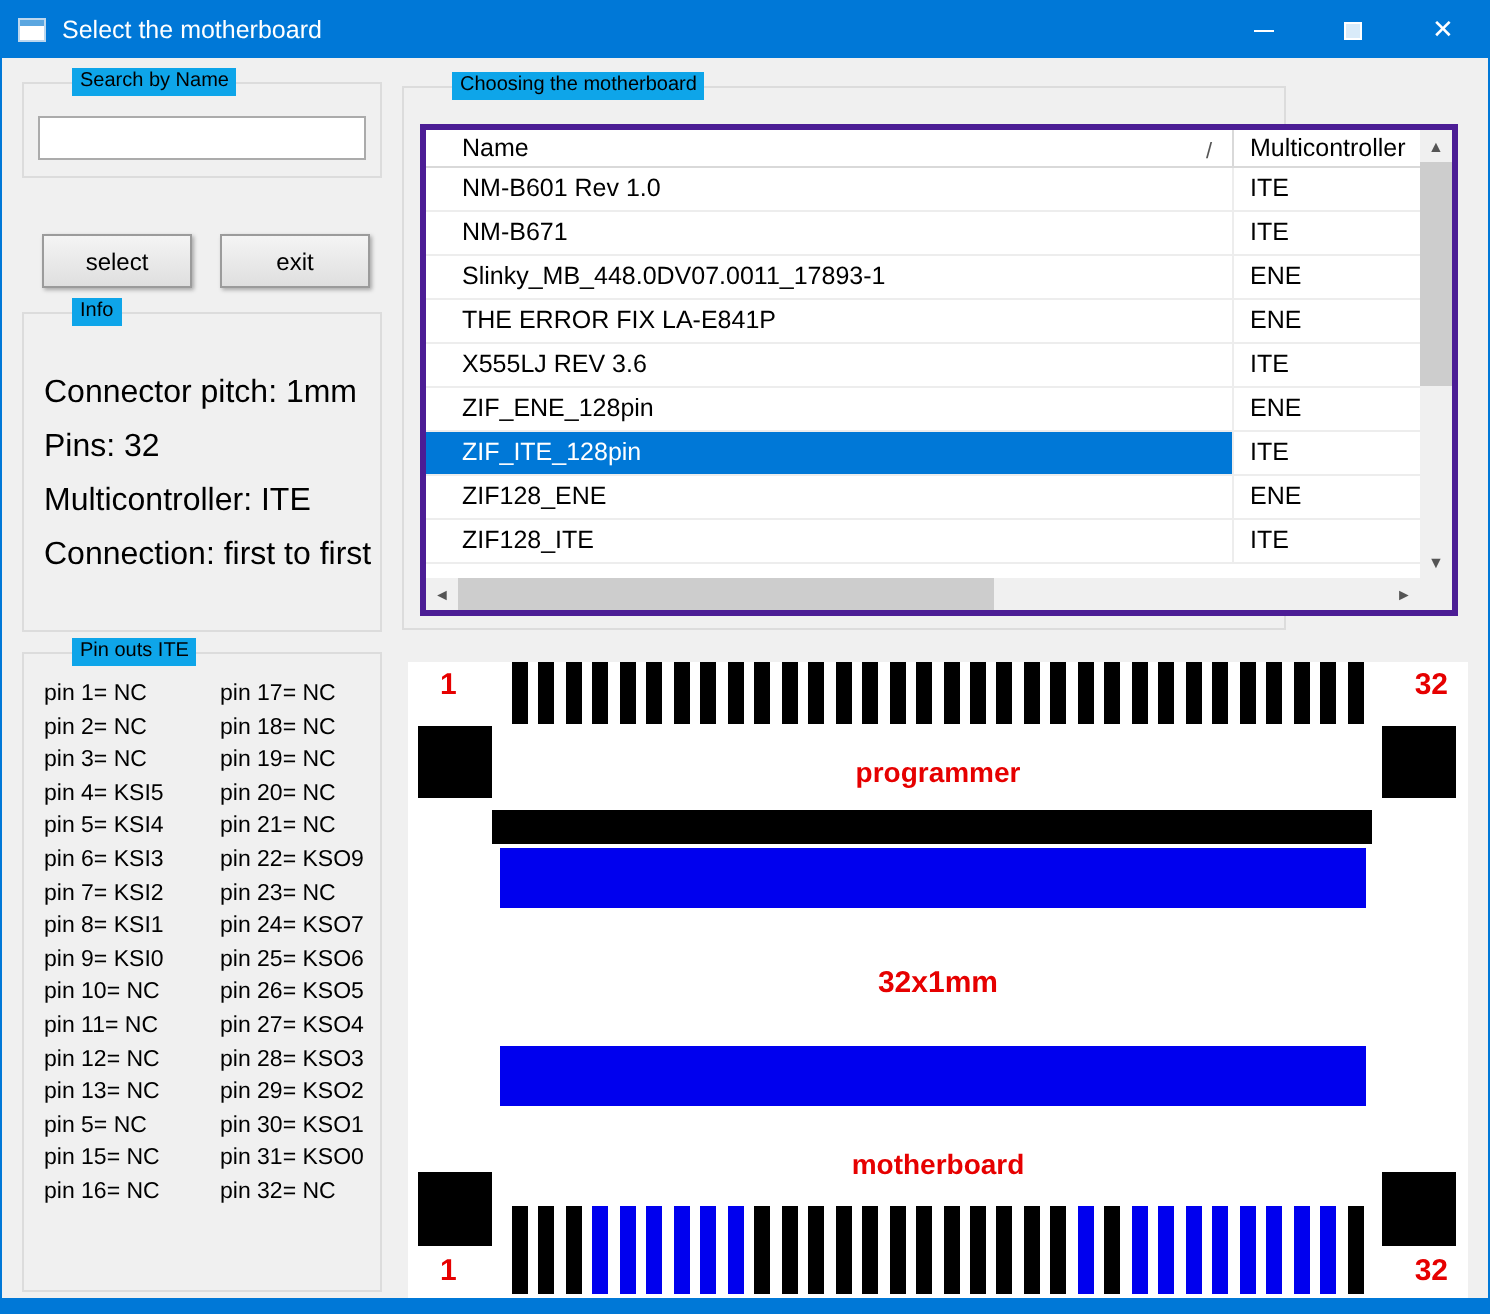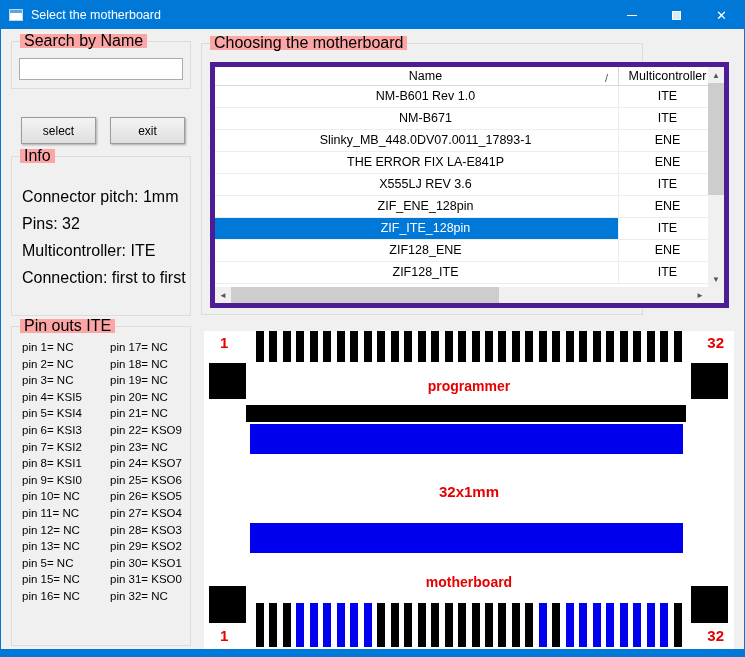--- a/index.html
+++ b/index.html
@@ -20,22 +20,22 @@
   .tb-btn { width:45px; height:28px; display:flex; align-items:center;
             justify-content:center; color:#fff; font-size:13px; flex:none; cursor:default; }
   .min-glyph { display:block; width:10px; height:1px; background:#fff; }
   .max-glyph { display:block; width:9px; height:9px; border:1px solid #fff; background:rgba(255,255,255,.85); }
 
   .client { position:absolute; top:28px; left:0; right:0; bottom:0; }
   .bottom-strip { position:absolute; left:0; right:0; bottom:0; height:7px; background:var(--accent,#0078D7); }
 
   
   .gb { position:absolute; border:1px solid #DCDCDC; }
-  .gb-label { position:absolute; top:-8px; left:8px; background:#fca5a5; padding:0 4px;
-              font-size:16px; line-height:14px; white-space:nowrap; }
+  .gb-label { position:absolute; top:-8px; left:24px; background:#0ea5e9; padding:0 4px;
+              font-size:10px; line-height:14px; white-space:nowrap; }
 
   #gb-search { left:10px; top:12px; width:180px; height:48px; }
   .search-input { position:absolute; left:7px; top:16px; width:164px; height:22px;
                   border:1px solid #ABABAB; background:#fff; font:inherit; padding:2px 5px; }
 
   .btn { position:absolute; width:75px; height:27px; font:inherit; font-size:12px;
          background:linear-gradient(#f4f4f4,#dfdfdf); border:1px solid #9b9b9b;
          box-shadow:1px 1px 2px rgba(0,0,0,.3); cursor:default; }
   #btn-select { left:20px; top:88px; }
   #btn-exit   { left:109px; top:88px; }
@@ -45,21 +45,21 @@
   .info-line { height:27px; line-height:27px; font-size:16px; white-space:nowrap; }
 
   #gb-pins { left:10px; top:297px; width:180px; height:320px; }
   .pin-col { position:absolute; top:12px; font-size:11.5px; }
   #pins-left { left:10px; } #pins-right { left:98px; }
   .pin-line { height:16.6px; line-height:16.6px; white-space:nowrap; }
 
   
   #gb-table { left:200px; top:14px; width:442px; height:272px; }
   .listview { position:absolute; left:8px; top:18px; width:519px; height:246px;
-              background:#fff; border:5px solid #4c1d95;text-align:center; }
+              background:#fff; border:3px solid #4c1d95; }
   .lv-header { position:absolute; left:0; top:0; right:16px; height:19px; display:flex;
                background:#fff; border-bottom:1px solid #D9D9D9; }
   .lv-h-name { width:404px; padding-left:18px; line-height:18px; border-right:1px solid #D9D9D9;
                position:relative; font-size:12.5px; }
   .lv-h-mc { flex:1; padding-left:8px; line-height:18px; font-size:12.5px; }
   .sortglyph { position:absolute; right:10px; top:2px; font-size:11px; color:#555; }
 
   .lv-body { position:absolute; left:0; top:19px; right:16px; bottom:16px; overflow:hidden; background:#fff; }
   .lv-row { display:flex; height:22px; border-bottom:1px solid #EDEDED; }
   .lv-cell { line-height:21px; font-size:12.5px; white-space:nowrap; overflow:hidden; }

